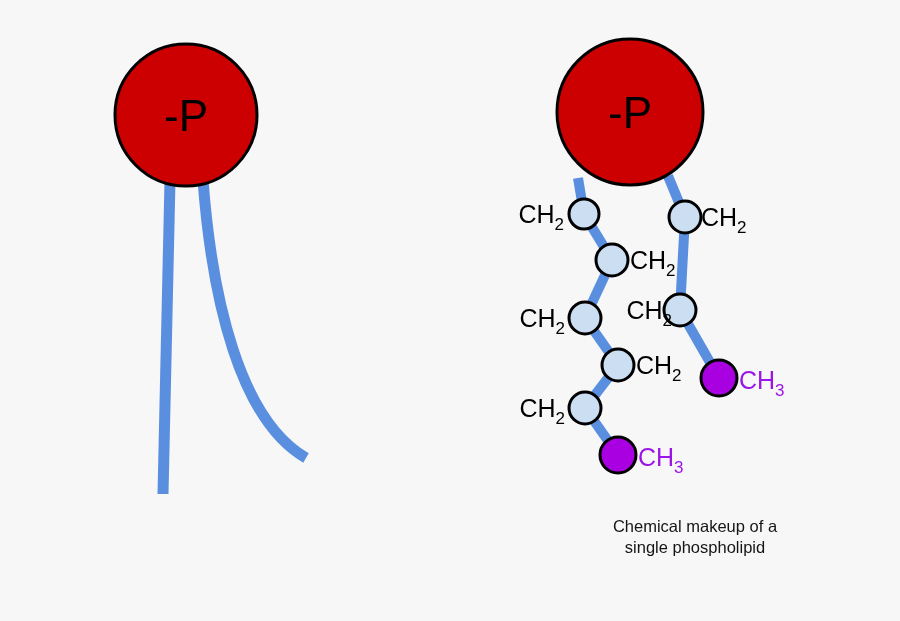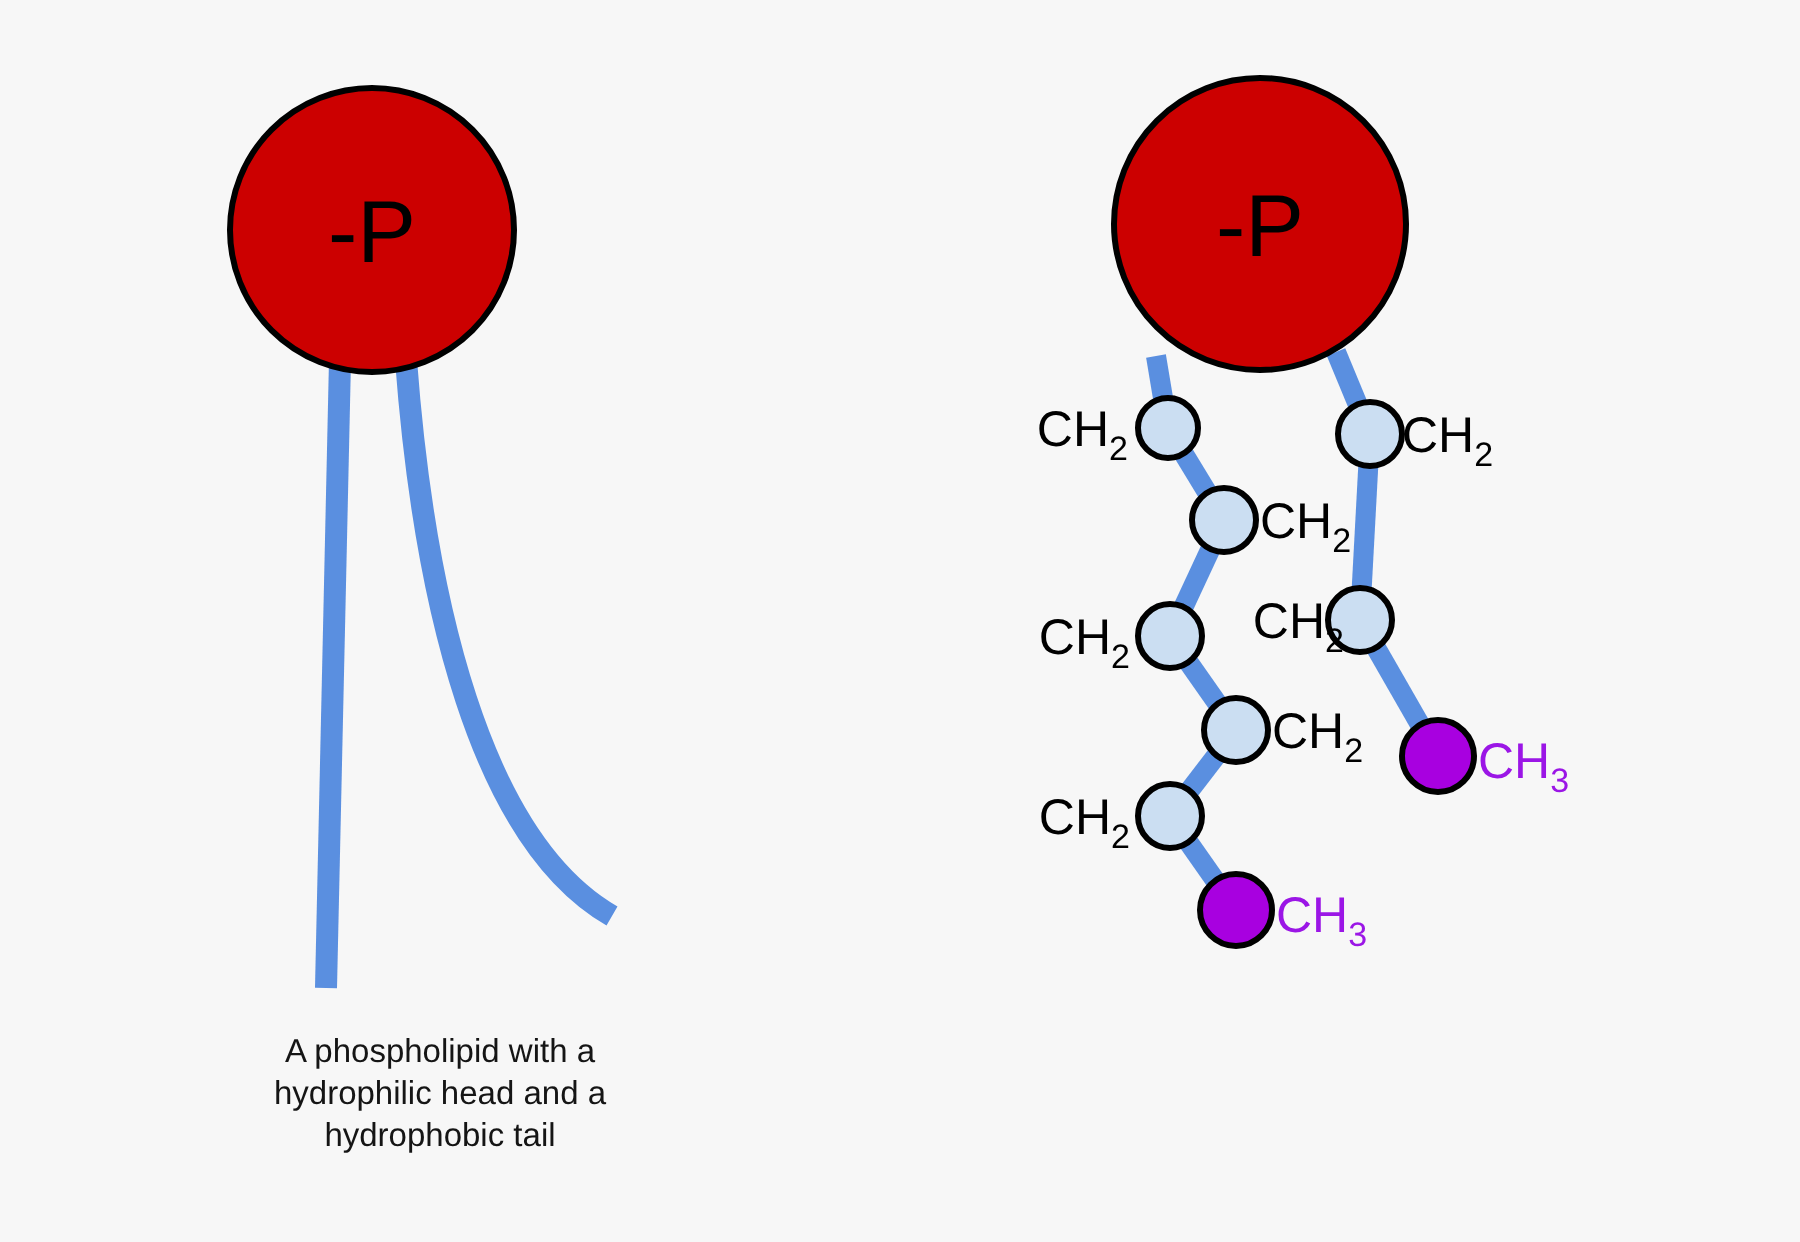--- a/index.html
+++ b/index.html
@@ -160,18 +160,17 @@
       <g>
         <circle cx="719" cy="378" r="18" fill="#a800e0" stroke="#000000" stroke-width="3"></circle>
         <text class="ch-label methyl" x="739" y="389" text-anchor="start">
           <tspan>CH</tspan><tspan class="ch-sub" dy="7">3</tspan>
         </text>
       </g>
 
     </g>
   </svg>
 
-  <div class="caption" id="caption-left">A phospholipid with a
-hydrophilic head and a
-hydrophobic tail</div>
 
+  <div class="caption" id="caption-right">Chemical makeup of a
+single phospholipid</div>
 
 </div>
 
 </body></html>

